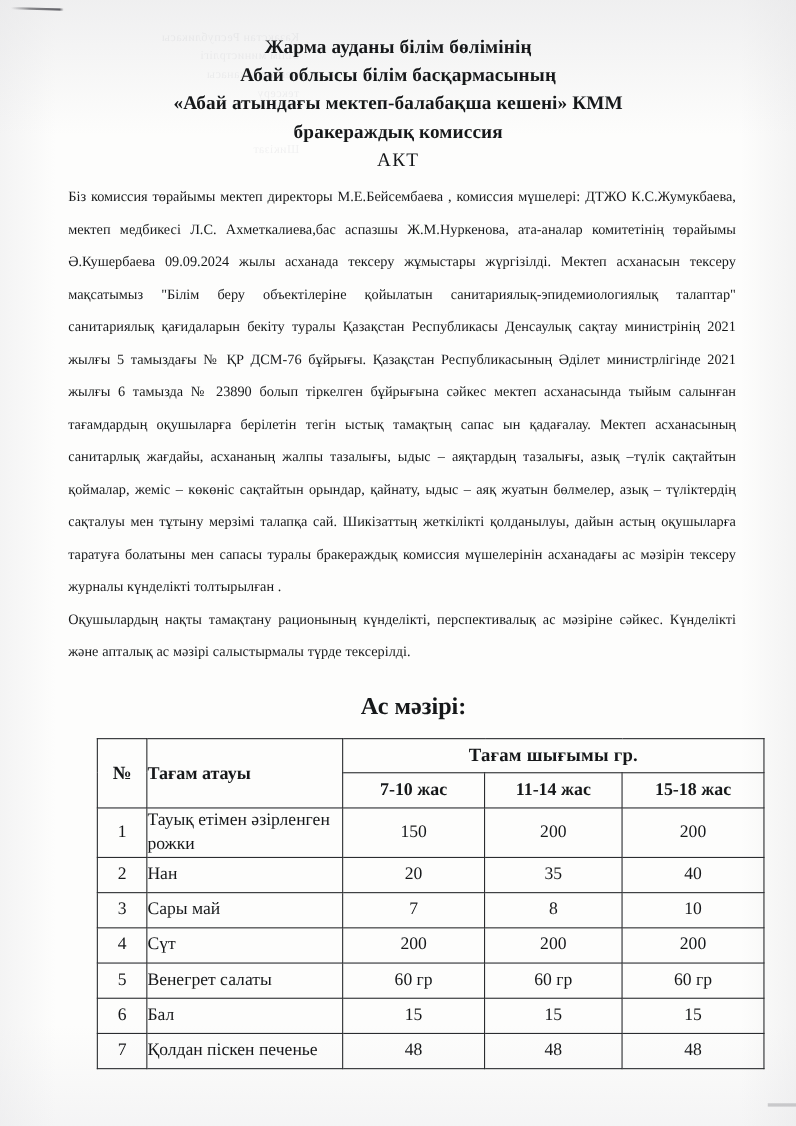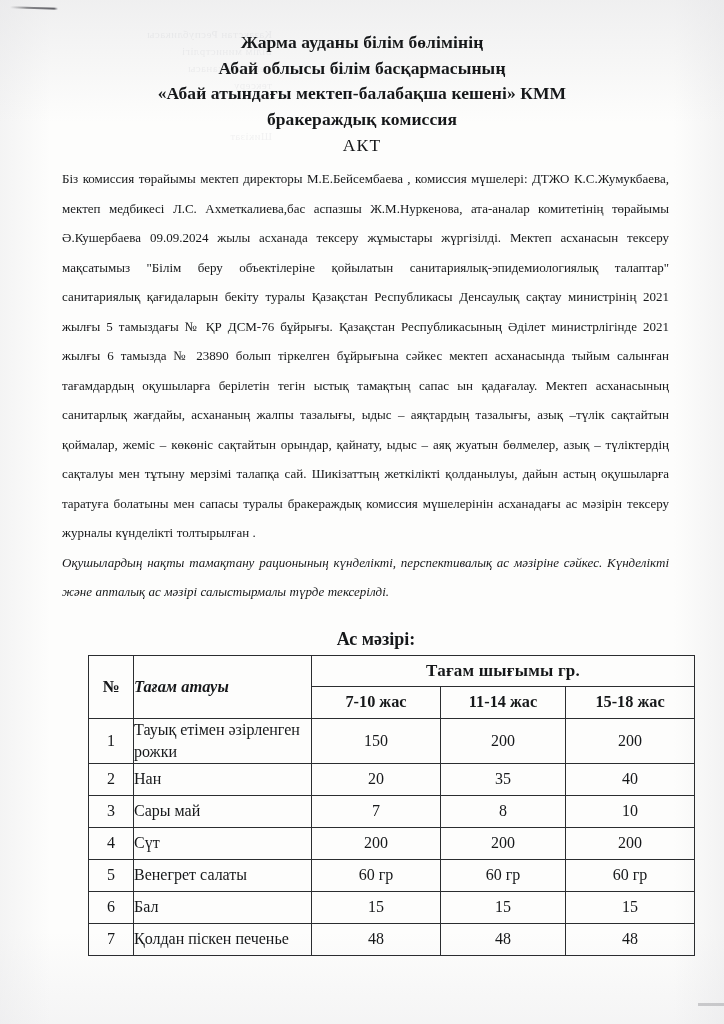--- a/index.html
+++ b/index.html
@@ -94,28 +94,28 @@
   }
   p.para {
     margin: 0;
     font-size: 13px;
     line-height: 29.5px;
     text-align: justify;
     text-justify: inter-word;
     text-indent: 0;
     word-spacing: .2px;
   }
-  p.para + p.para { margin-top: 0px; font-style: italic; }
+  p.para + p.para { margin-top: 0px; }
 
   
   .table-title {
-    margin: 22px 0 5px 0;
-    text-align: center;
-    font-weight: bold;
-    font-size: 18px;
+    margin: 22px 0 16px 0;
+    text-align: center;
+    font-weight: bold;
+    font-size: 22px;
     padding-left: 28px;
   }
 
   
   .table-wrap {
     margin: 0 0 0 88px;
     width: 606px;
   }
   table.menu-table {
     border-collapse: collapse;
@@ -141,21 +141,20 @@
     vertical-align: top;
     padding-top: 5px;
     font-size: 17px;
   }
   th.h-name {
     font-weight: bold;
     text-align: left;
     vertical-align: bottom;
     padding: 0 0 8px 10px;
     font-size: 16.4px;
-    font-style: italic;
   }
   th.h-span {
     font-weight: bold;
     text-align: center;
     height: 30px;
     font-size: 17px;
     letter-spacing: .2px;
   }
   th.h-age {
     font-weight: bold;

